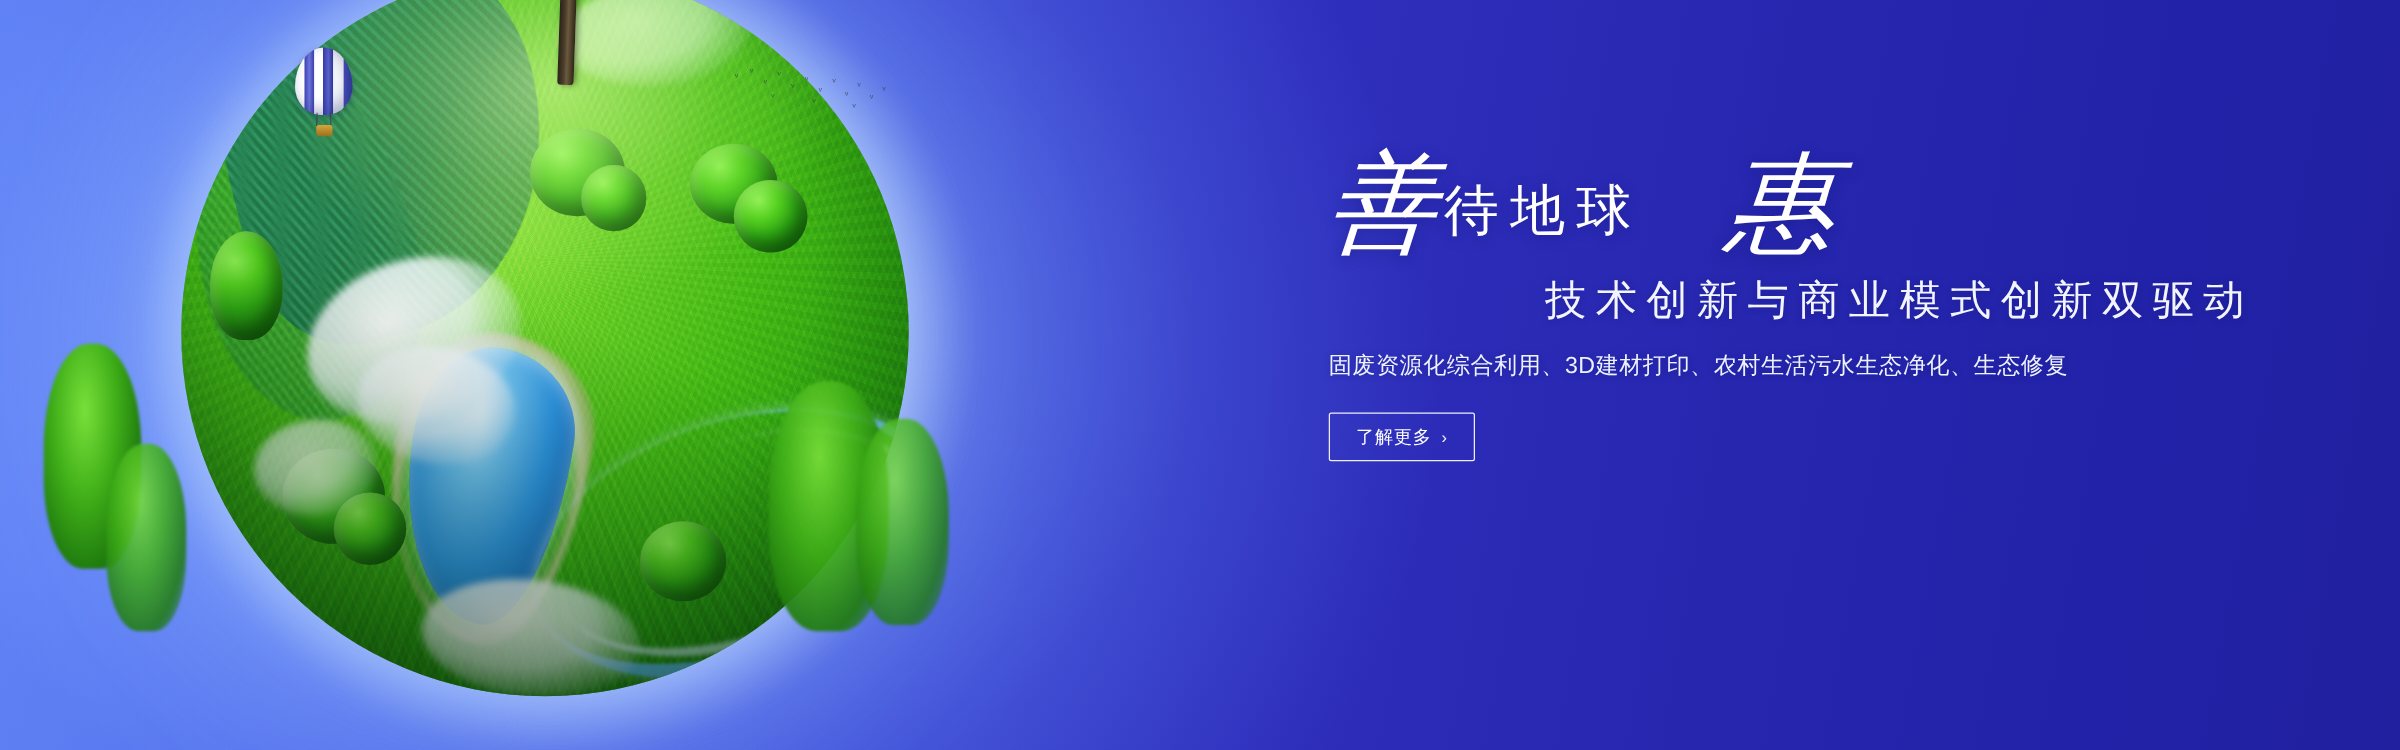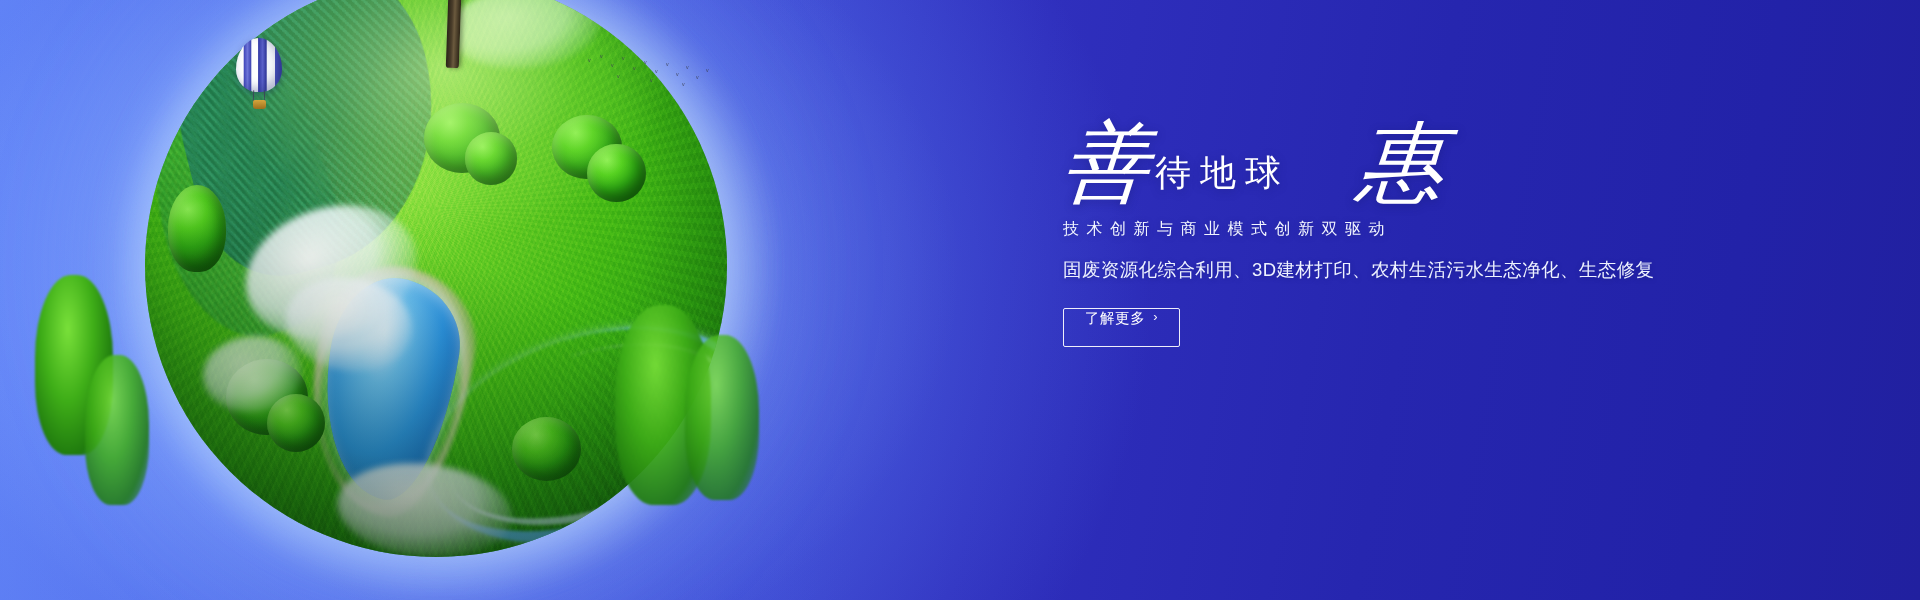--- a/index.html
+++ b/index.html
@@ -227,45 +227,46 @@
   .hl-big{
     font-family:"Liberation Serif", serif;
     font-size:86px; line-height:.92; font-weight:400;
     font-style:italic;
     letter-spacing:0;
     transform:skewX(-4deg);
     padding-right:6px;
   }
   .hl-small{
     font-family:"Liberation Serif", serif;
-    font-size:36px; line-height:1; font-weight:400;
+    font-size:44px; line-height:1; font-weight:400;
     letter-spacing:9px;
     padding-bottom:12px;
   }
   .hl-gap{ width:68px; }
 
   .subtitle{
     margin-top:16px;
-    font-size:16px; line-height:1.3; font-weight:400;
+    font-size:33px; line-height:1.3; font-weight:400;
     letter-spacing:7.5px;
     color:#f2f5ff;
     white-space:nowrap;
     text-shadow:0 1px 6px rgba(20,25,110,.40);
+    text-align:right;
   }
   .desc{
     margin-top:17px;
     font-size:18.5px; line-height:1.45; font-weight:400;
     letter-spacing:.4px;
     color:#eef2ff;
     white-space:nowrap;
     text-shadow:0 1px 5px rgba(20,25,110,.40);
   }
   .cta{
     margin-top:24px;
-    display:inline-flex; align-items:flex-start; justify-content:center;
+    display:inline-flex; align-items:center; justify-content:center;
     width:117px; height:39px;
     border:1px solid rgba(255,255,255,.92);
     border-radius:2px;
     color:#ffffff; font-size:14.5px; letter-spacing:.6px;
     background:transparent; cursor:pointer;
     white-space:nowrap;
   }
   .cta .chev{ margin-left:8px; font-size:13px; opacity:.95; }
 </style>
 </head>

